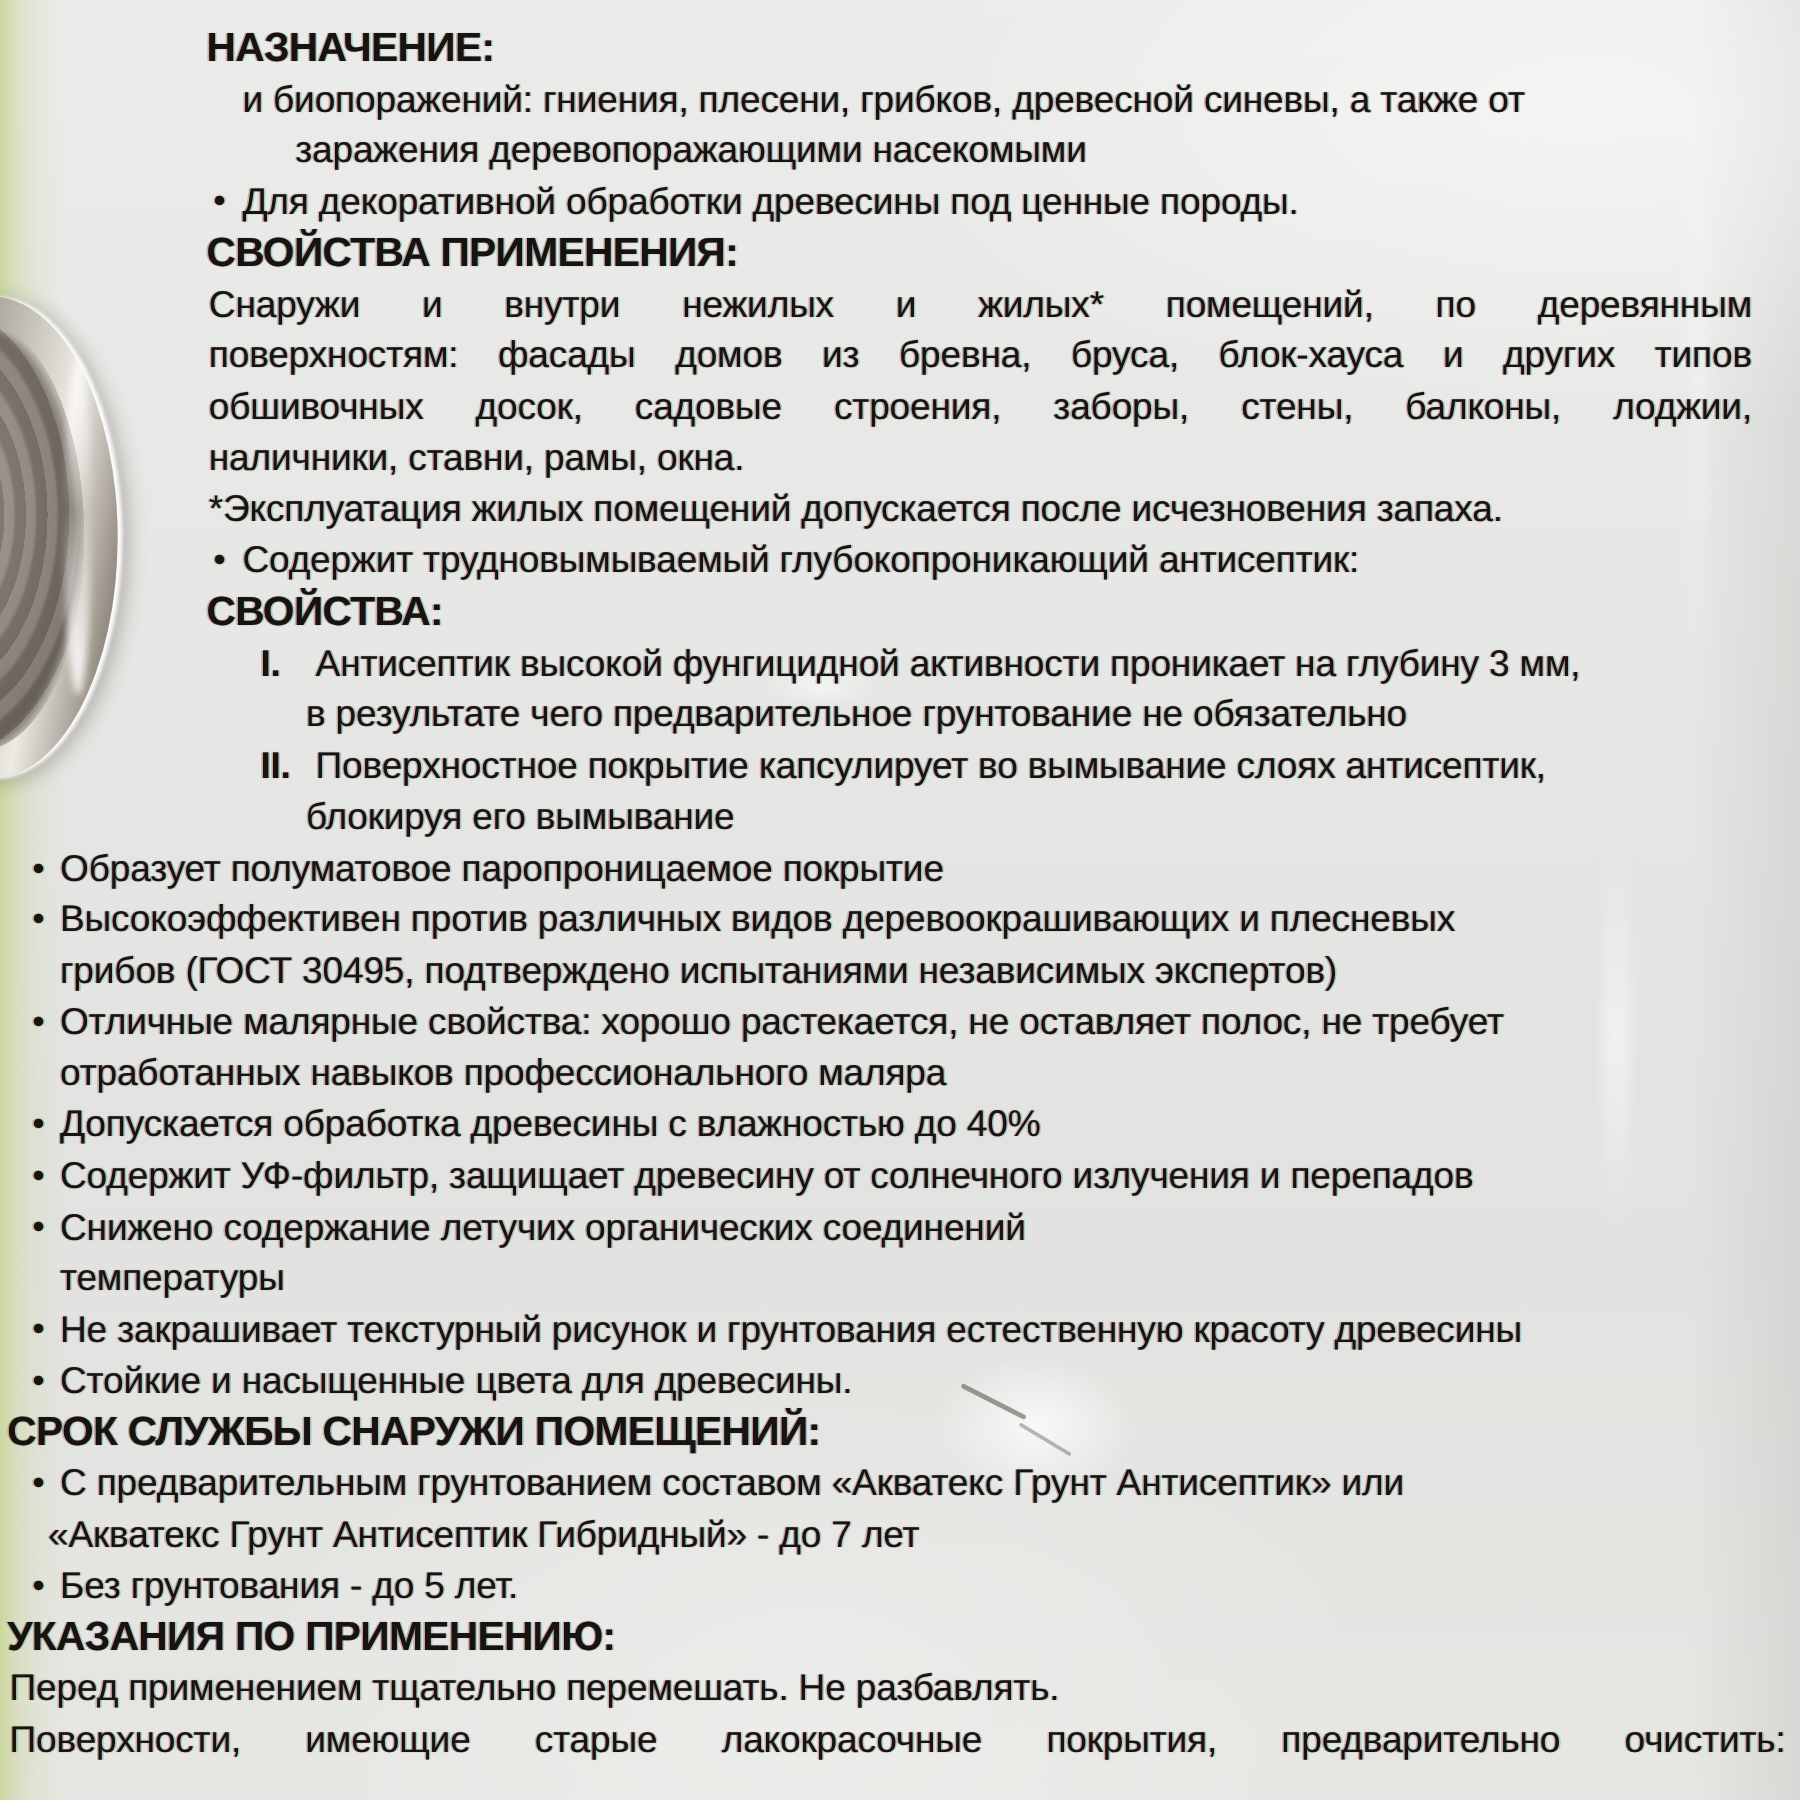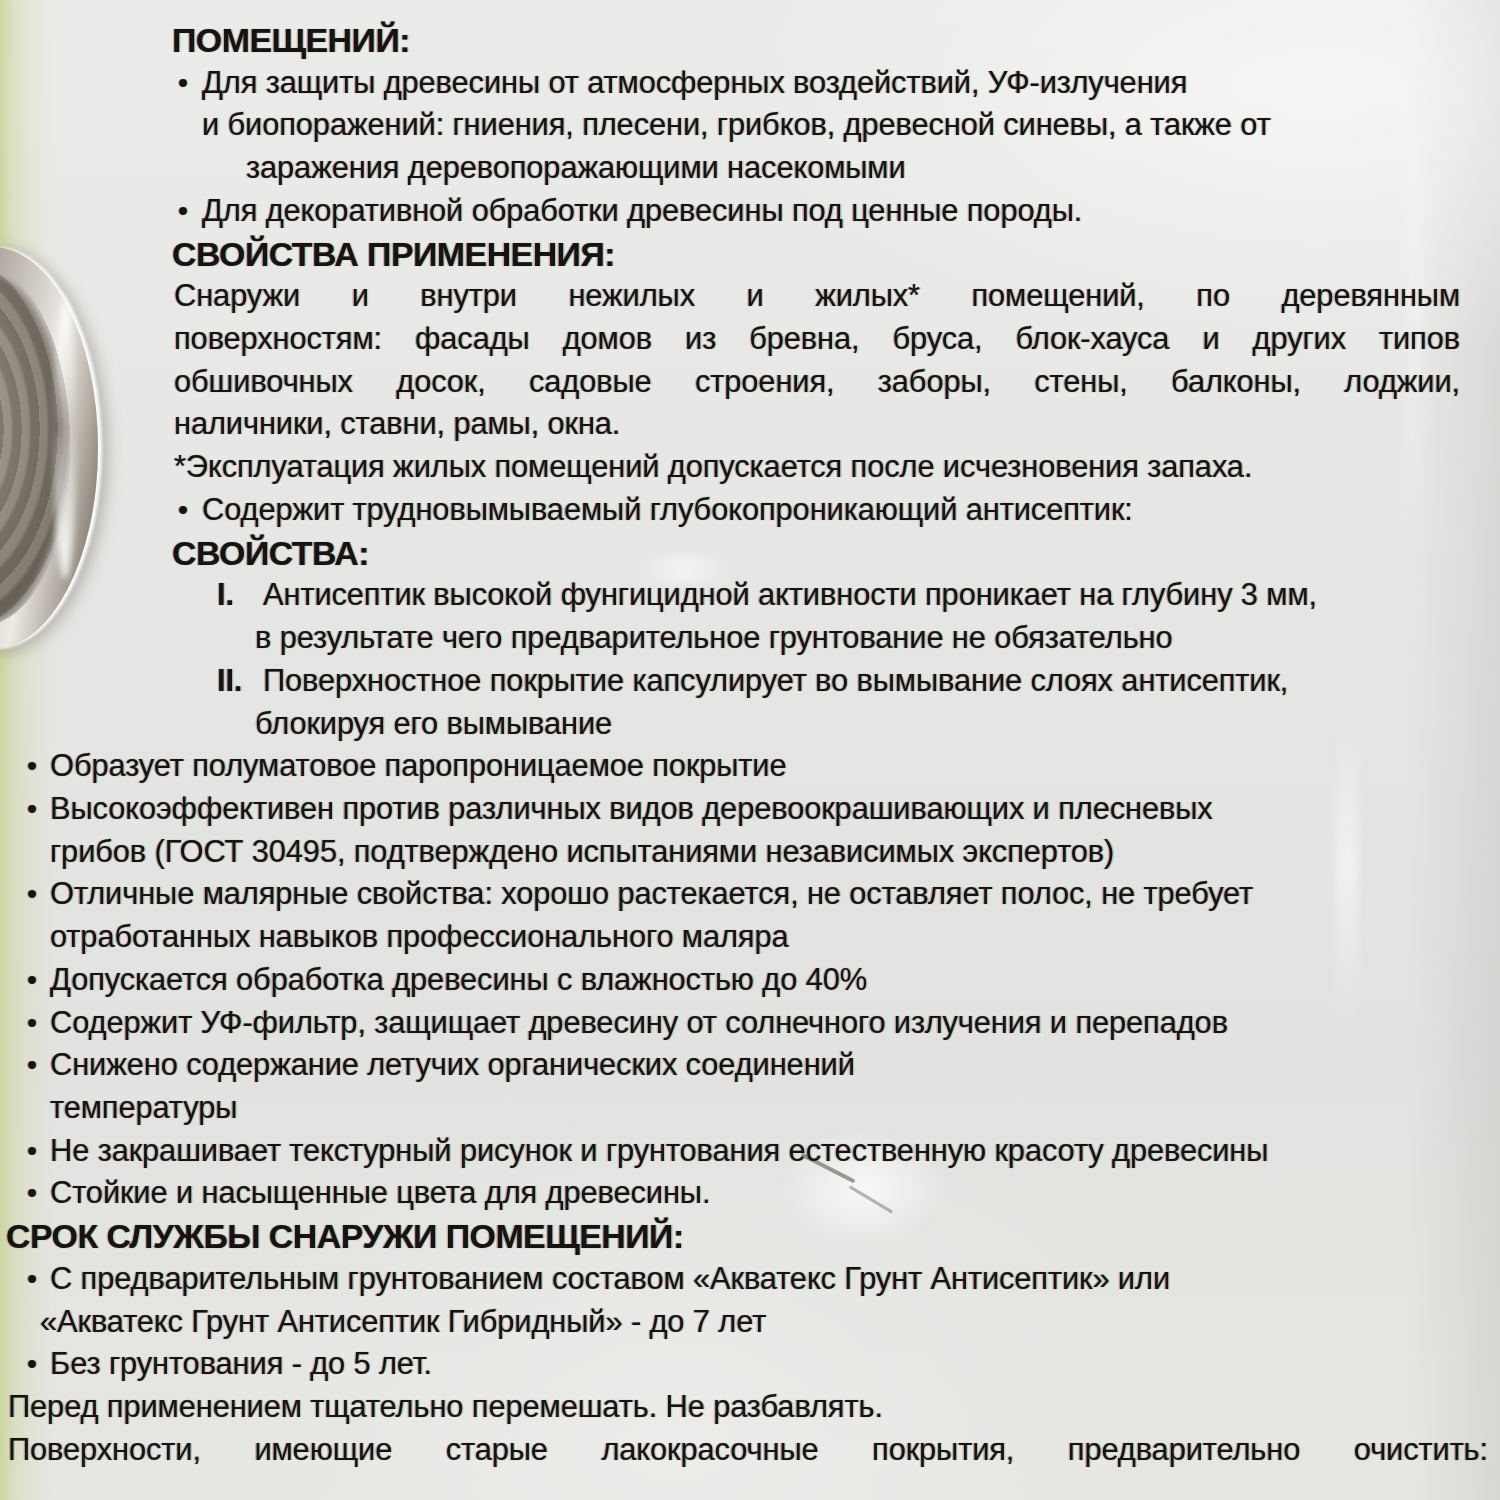--- a/index.html
+++ b/index.html
@@ -73,22 +73,21 @@
 <div class="streak" id="streak1"></div>
 <div class="streak" id="streak2"></div>
 <div class="streak" id="streak3"></div>
 <div id="smudge"></div>
 <div class="scratch" id="scratch1"></div>
 <div class="scratch" id="scratch2"></div>
 
 <main class="text-layer">
 
   <section>
-    <div class="ln h hA">ПОМЕЩЕНИЙ:</div>
-    <div class="ln bA">Для защиты древесины от атмосферных воздействий, УФ-излучения</div>
+    <div class="ln h hA">НАЗНАЧЕНИЕ:</div>
     <div class="ln cA">и биопоражений: гниения, плесени, грибков, древесной синевы, а также от</div>
     <div class="ln cA2">заражения деревопоражающими насекомыми</div>
     <div class="ln bA">Для декоративной обработки древесины под ценные породы.</div>
   </section>
 
   <section>
     <div class="ln h hA">СВОЙСТВА ПРИМЕНЕНИЯ:</div>
     <div class="ln jA">Снаружи и внутри нежилых и жилых* помещений, по деревянным</div>
     <div class="ln jA">поверхностям: фасады домов из бревна, бруса, блок-хауса и других типов</div>
     <div class="ln jA">обшивочных досок, садовые строения, заборы, стены, балконы, лоджии,</div>
@@ -124,17 +123,18 @@
   </section>
 
   <section>
     <div class="ln h hB">СРОК СЛУЖБЫ СНАРУЖИ ПОМЕЩЕНИЙ:</div>
     <div class="ln bB">С предварительным грунтованием составом «Акватекс Грунт Антисептик» или</div>
     <div class="ln cB2">«Акватекс Грунт Антисептик Гибридный» - до 7 лет</div>
     <div class="ln bB">Без грунтования - до 5 лет.</div>
   </section>
 
   <section>
+    <div class="ln h hB">УКАЗАНИЯ ПО ПРИМЕНЕНИЮ:</div>
     <div class="ln pB">Перед применением тщательно перемешать. Не разбавлять.</div>
     <div class="ln jB">Поверхности, имеющие старые лакокрасочные покрытия, предварительно очистить:</div>
   </section>
 
 </main>
 
 </body></html>

